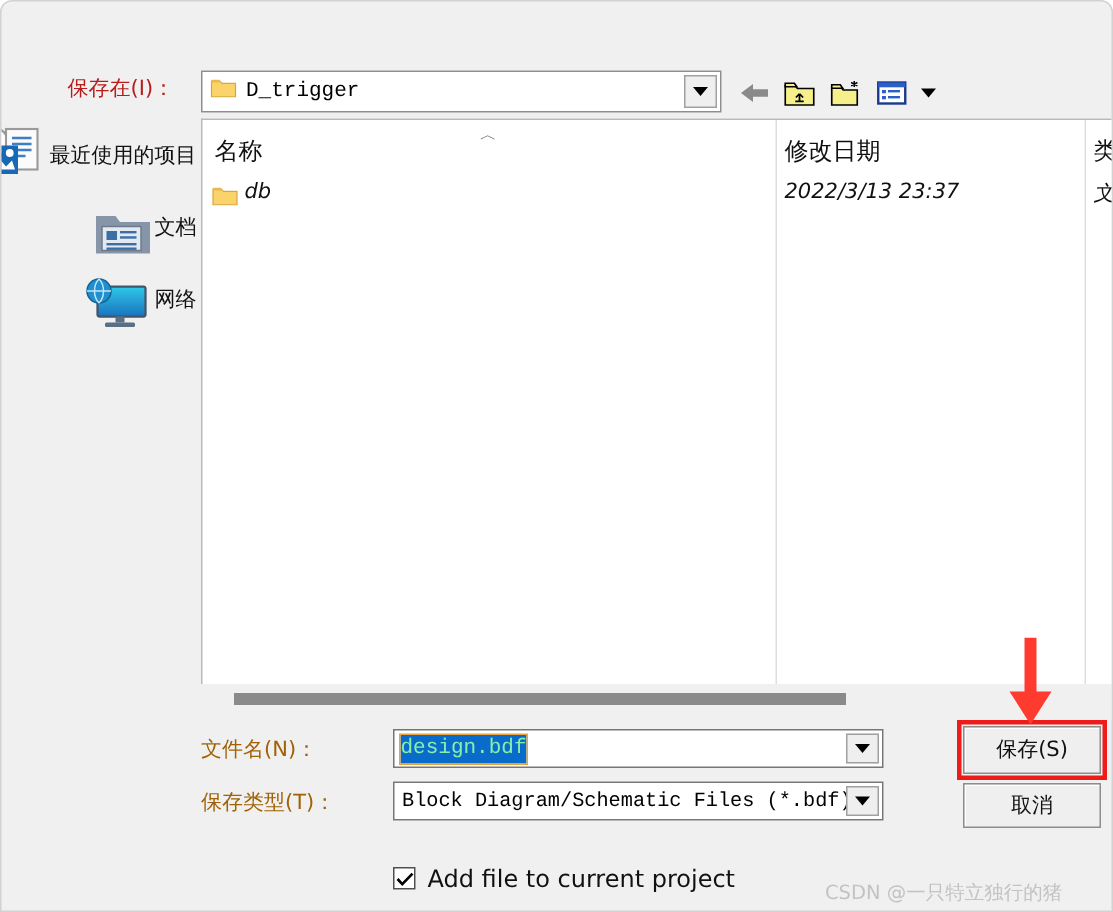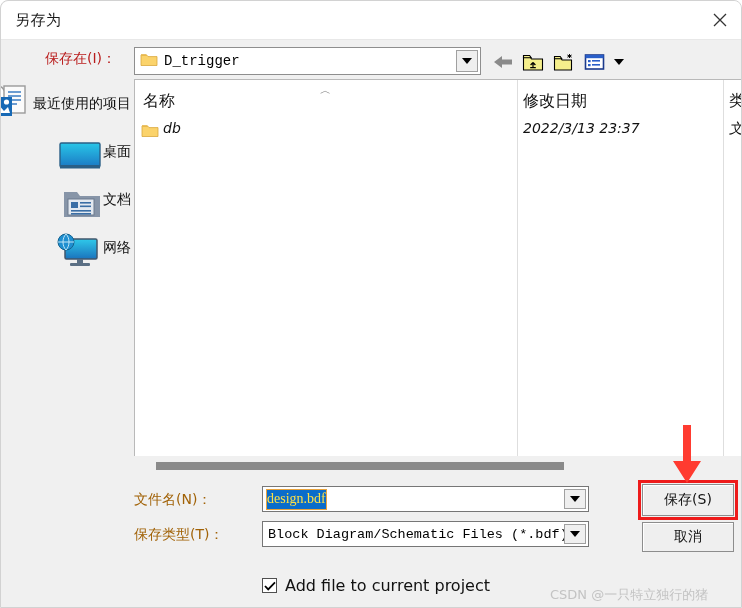--- a/index.html
+++ b/index.html
@@ -164,22 +164,22 @@
   .field-arrow {
     position: absolute; right: 2px; top: 2px;
     width: 22px; height: 20px;
     background: #efefef;
     border: 1px solid #a0a0a0;
     display: flex; align-items: center; justify-content: center;
   }
   #filename-value {
     margin-left: 4px;
     font-size: 14px;
-    font-family: Liberation Serif, serif;
-    background: #0a6cca; color: #fde047;
+    font-family: Liberation Mono, monospace;
+    background: #0a6cca; color: #86efac;
     padding: 1px 0 2px 0;
     outline: 1px solid #e8a33d;
   }
   #filetype-value {
     margin-left: 5px;
     font-size: 13.5px; color: #000;
     font-family: "Liberation Mono", "DejaVu Sans Mono", monospace;
     white-space: nowrap;
   }
 
@@ -224,28 +224,20 @@
     font-size: 13px; color: #c3c3c3;
     font-family: "DejaVu Sans", sans-serif;
     white-space: nowrap;
   }
 </style>
 </head>
 <body>
 
 <div id="dialog">
 
-  <div id="titlebar">
-    <div id="title-text">另存为</div>
-    <div id="close-btn">
-      <svg width="16" height="16" viewBox="0 0 16 16" aria-hidden="true">
-        <path d="M2 2 L14 14 M14 2 L2 14" stroke="#333" stroke-width="1.3" fill="none"></path>
-      </svg>
-    </div>
-  </div>
 
   <div id="lookin-label">保存在(I)：</div>
   <div id="path-combo">
     <span id="path-folder-icon">
       <svg width="18" height="15" viewBox="0 0 18 15">
         <path d="M1 3 L6.5 3 L8 4.6 L17 4.6 L17 13.5 L1 13.5 Z" fill="#fbd36b" stroke="#d9a73c" stroke-width="0.8"></path>
         <path d="M1 2.2 L6.2 2.2 L7.6 4 L1 4 Z" fill="#e8b94e"></path>
       </svg>
     </span>
     <span id="path-text">D_trigger</span>
@@ -303,35 +295,20 @@
             <path d="M31 9 h13 M31 13 h13 M31 17 h13 M31 21 h9"></path>
           </g>
           <rect x="13" y="14" width="22" height="19" fill="#1769b5"></rect>
           <path d="M16 30 L22 22 L27 28 L31 24 L33 30 Z" fill="#ffffff"></path>
           <circle cx="29.5" cy="19" r="2.6" fill="#ffffff"></circle>
         </svg>
       </span>
       <span class="place-label">最近使用的项目</span>
     </div>
 
-    <div class="place">
-      <span class="place-icon">
-        <svg width="46" height="32" viewBox="0 0 46 32">
-          <defs>
-            <linearGradient id="g-desk" x1="0" y1="0" x2="0" y2="1">
-              <stop offset="0" stop-color="#29c6e8"></stop>
-                <stop offset="1" stop-color="#1b79c4"></stop>
-            </linearGradient>
-          </defs>
-          <rect x="3" y="2" width="40" height="24" rx="1.5" fill="url(#g-desk)" stroke="#2a5f86" stroke-width="1.4"></rect>
-          <rect x="3" y="24" width="40" height="3.5" fill="#2a5f86"></rect>
-        </svg>
-      </span>
-      <span class="place-label">桌面</span>
-    </div>
 
     <div class="place">
       <span class="place-icon">
         <svg width="42" height="32" viewBox="0 0 42 32">
           <path d="M3 3 L16 3 L19 7 L39 7 L39 28 L3 28 Z" fill="#8795a8"></path>
           <rect x="7" y="10" width="26" height="16" fill="#e3e9f0" stroke="#6d7b8d" stroke-width="1"></rect>
           <g fill="#3a6ea5">
             <rect x="10" y="13" width="7" height="6"></rect>
             <rect x="19" y="13" width="11" height="1.6"></rect>
             <rect x="19" y="16.5" width="11" height="1.6"></rect>

